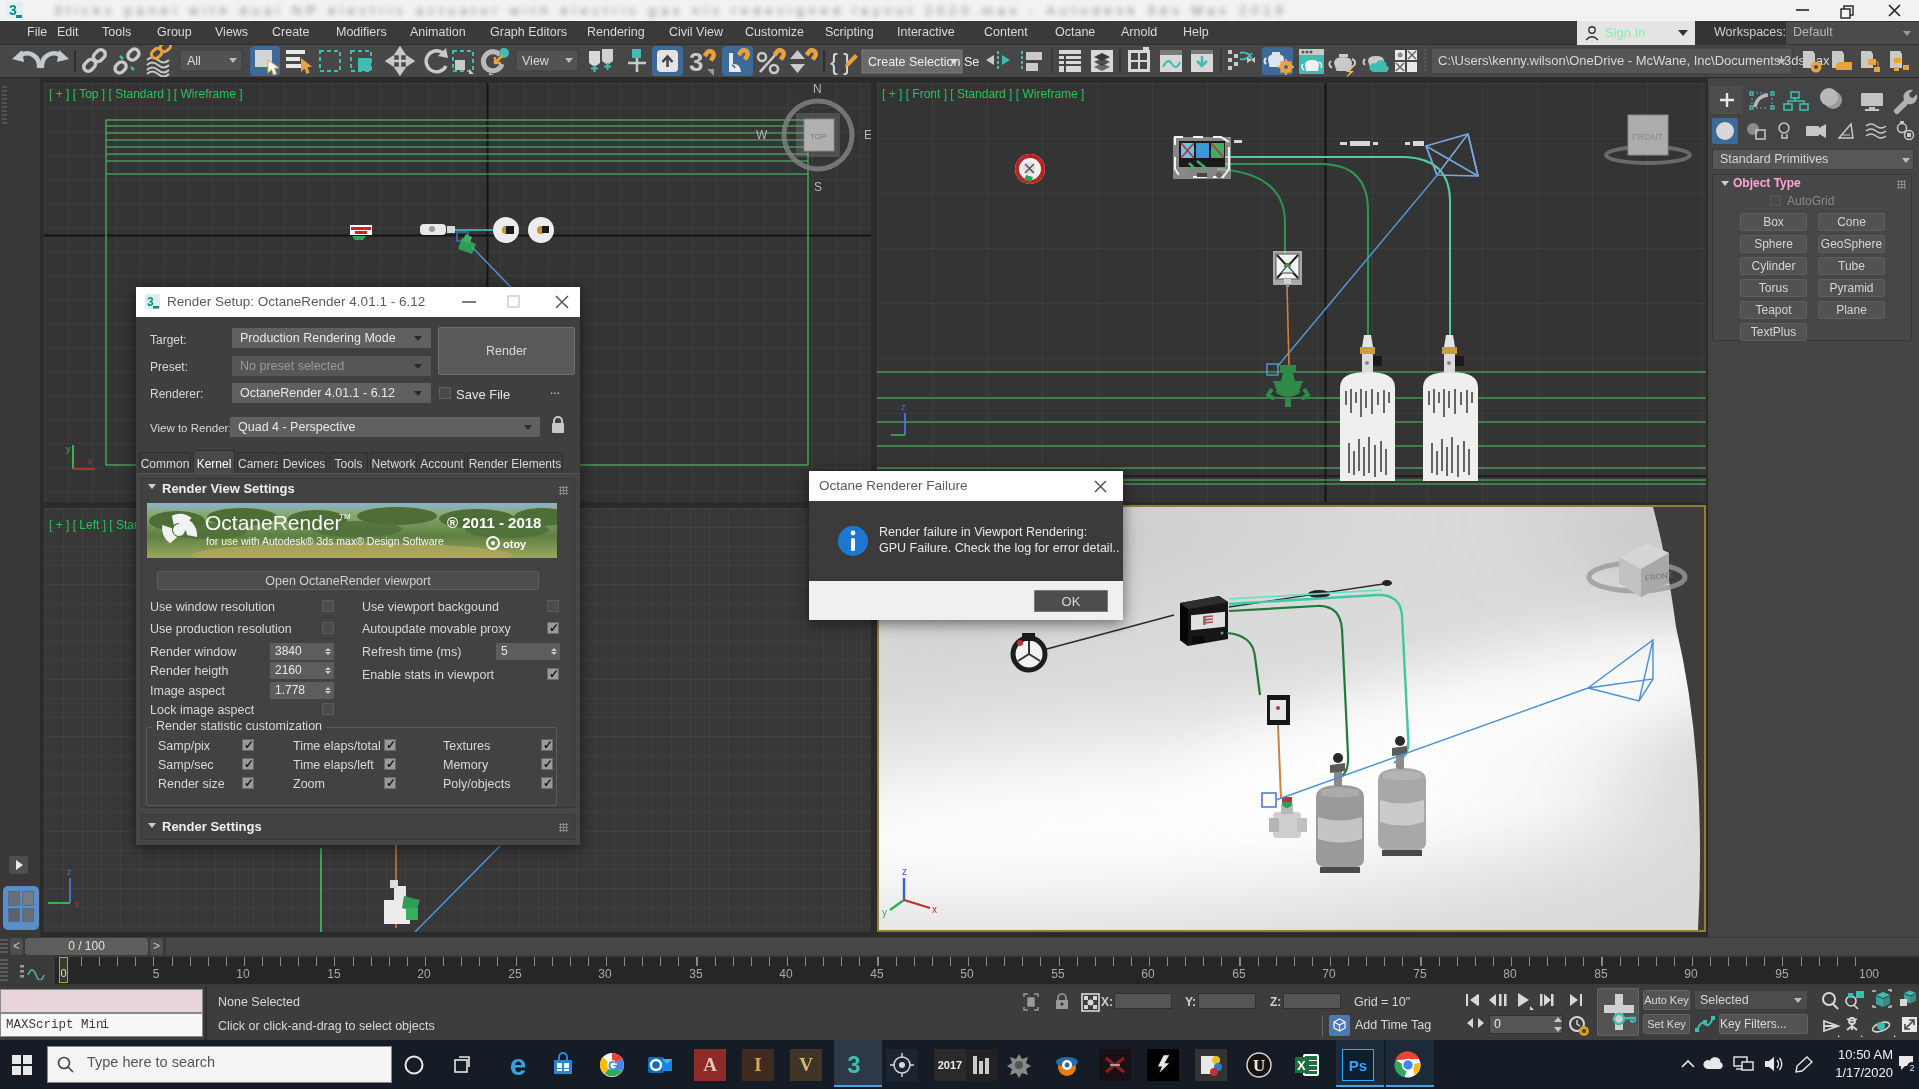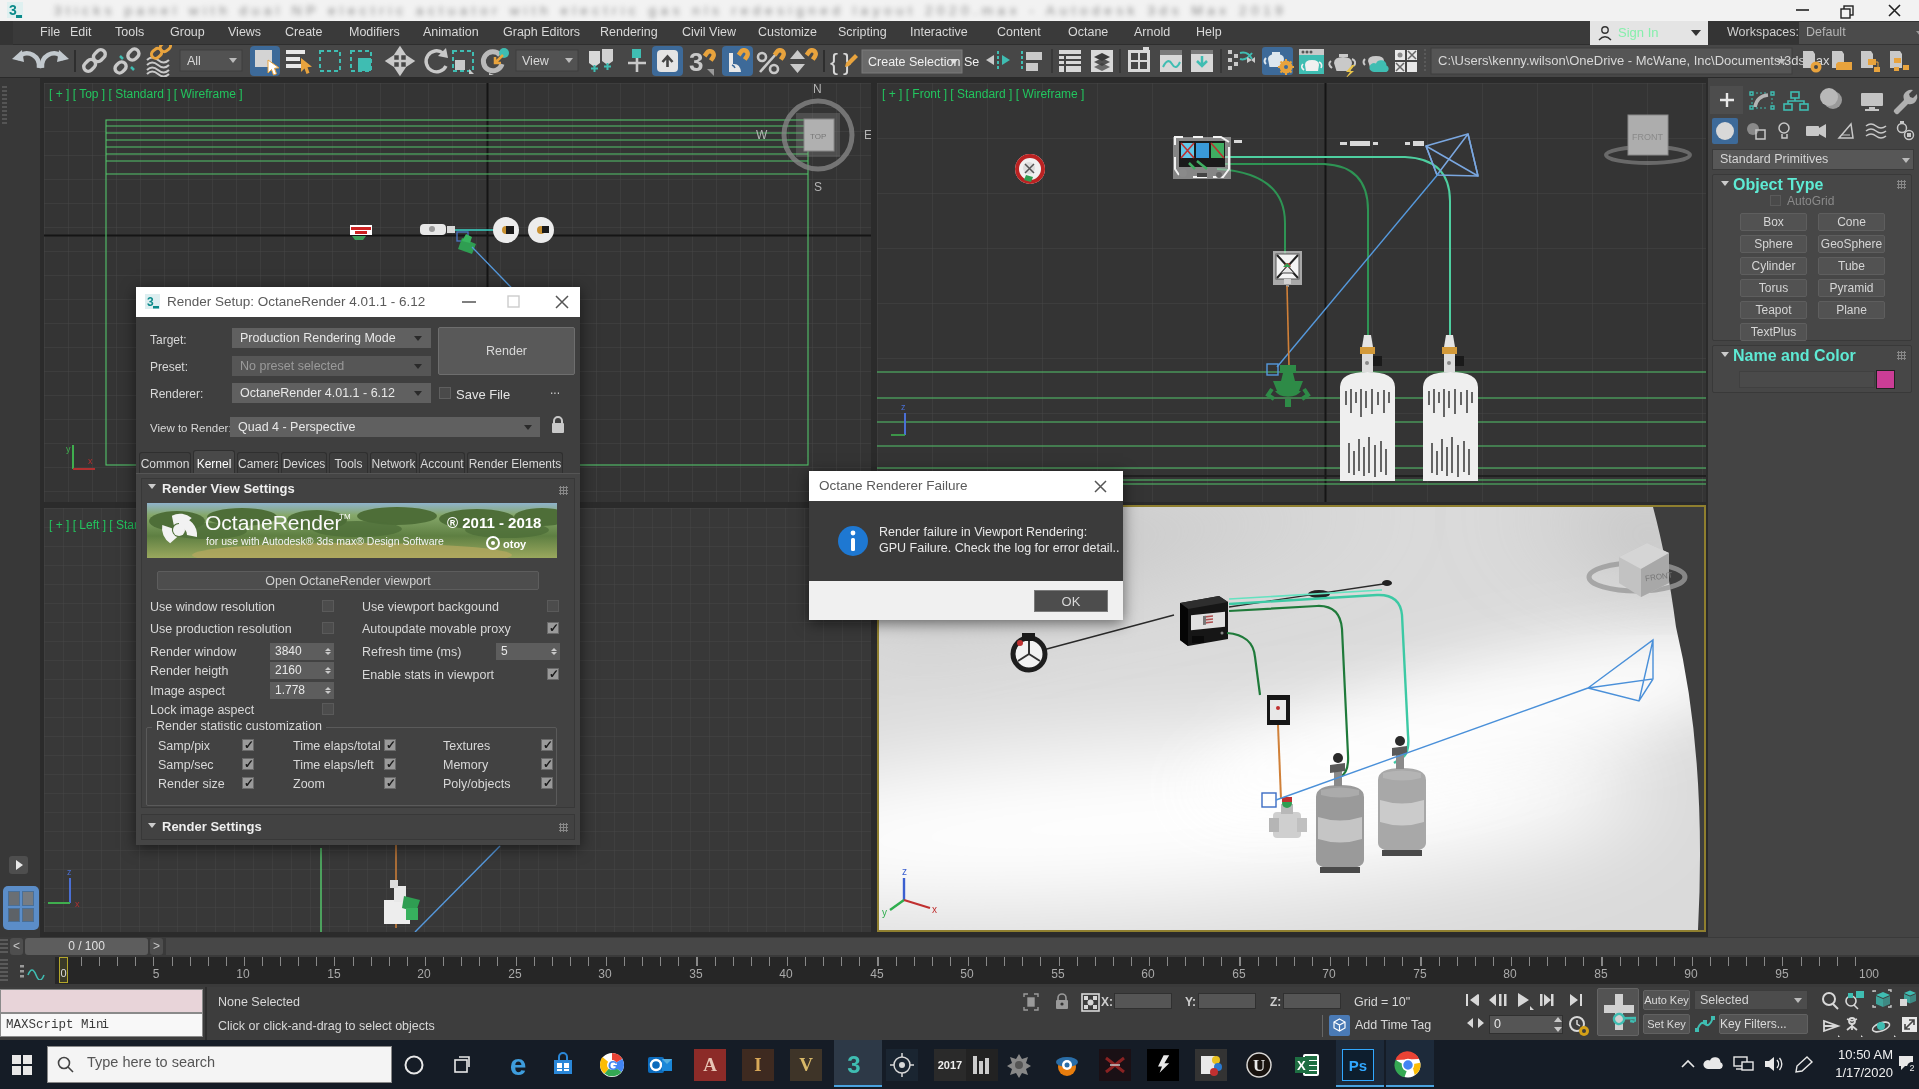--- a/index.html
+++ b/index.html
@@ -6,35 +6,35 @@
 html,body { width:1919px; height:1089px; overflow:hidden; background:#343434;
   font-family:"Liberation Sans", sans-serif; }
 .abs { position:absolute; }
 #stage { position:relative; width:1919px; height:1089px; overflow:hidden; }
 
 
 #titlebar { left:0; top:0; width:1919px; height:21px; background:#f2f2f2; }
 .blurtitle { left:54px; top:3px; color:#8a8a8a; font-size:13.5px; letter-spacing:4.6px; filter:blur(2.5px); white-space:nowrap; }
 
 
-#menubar { left:13px; top:21px; width:1695px; height:24px; background:#3a3a3a; border-bottom:1px solid #2e2e2e;}
+#menubar { left:0; top:21px; width:1695px; height:24px; background:#3a3a3a; border-bottom:1px solid #2e2e2e;}
 .menuitem { position:absolute; top:4px; color:#d9d9d9; font-size:12.5px; white-space:nowrap; }
 
 
 #toolbar { left:0; top:45px; width:1919px; height:33px; background:#474747; border-bottom:1px solid #2a2a2a; }
 
 
 #vpregion { left:0; top:78px; width:1919px; height:859px; background:#2b2b2b; }
 .vp { position:absolute; background:#343434; overflow:hidden; }
 .vplabel { position:absolute; left:5px; top:4px; color:#22c55e; font-size:12px; white-space:nowrap; }
 
 
 #cmdpanel { left:1708px; top:78px; width:211px; height:859px; background:#444444; }
 .rollout { position:absolute; left:4px; width:200px; background:#474747; border:1px solid #393939; border-radius:2px; }
-.rollhead { height:17px; color:#5eead4; font-weight:bold; font-size:16px; padding-left:20px; padding-top:1px; }
+.rollhead { height:17px; color:#f9a8d4; font-weight:bold; font-size:12px; padding-left:20px; padding-top:1px; }
 .objbtn { position:absolute; width:67px; height:18px; background:#525252; border:1px solid #5e5e5e;
   border-radius:2px; color:#d5d5d5; font-size:12px; text-align:center; line-height:17px; }
 .dlgtext { color:#5a5a5a; font-size:13.5px; }
 
 
 #timeslider { left:0; top:937px; width:1919px; height:20px; background:#3a3a3a; }
 #trackbar { left:0; top:957px; width:1919px; height:30px; background:#3a3a3a; }
 #statusbar { left:0; top:987px; width:1919px; height:53px; background:#3d3d3d; }
 #taskbar { left:0; top:1040px; width:1919px; height:49px; background:#151c26; }
 
@@ -812,27 +812,20 @@
       <div class="objbtn" style="left:105px;top:60px">GeoSphere</div>
       <div class="objbtn" style="left:27px;top:82px">Cylinder</div>
       <div class="objbtn" style="left:105px;top:82px">Tube</div>
       <div class="objbtn" style="left:27px;top:104px">Torus</div>
       <div class="objbtn" style="left:105px;top:104px">Pyramid</div>
       <div class="objbtn" style="left:27px;top:126px">Teapot</div>
       <div class="objbtn" style="left:105px;top:126px">Plane</div>
       <div class="objbtn" style="left:27px;top:148px">TextPlus</div>
     </div>
 
-    <div class="rollout" style="top:267px;height:48px;">
-      <div class="rollhead">Name and Color</div>
-      <div class="abs" style="left:8px;top:6px;width:0;height:0;border:4px solid transparent;border-top:5px solid #ccc"></div>
-      <div class="abs" style="right:5px;top:5px;width:9px;height:9px;background-image:radial-gradient(#888 1px, transparent 1.1px);background-size:3px 3px"></div>
-      <div class="abs" style="left:26px;top:25px;width:136px;height:17px;background:#4a4a4a;border:1px solid #404040"></div>
-      <div class="abs" style="left:163px;top:24px;width:19px;height:19px;background:#cb3d96;border:1px solid #222"></div>
-    </div>
   </div>
 
   <div class="abs" id="timeslider">
     <div class="abs" style="left:0;top:2px;width:8px;height:16px;background:repeating-linear-gradient(to bottom,#5a5a5a 0 2px,transparent 2px 4px)"></div>
     <div class="abs" style="left:10px;top:1px;width:13px;height:17px;background:#4e4e4e;border-radius:3px;color:#c8c8c8;font-size:12px;text-align:center;line-height:16px">&lt;</div>
     <div class="abs" style="left:25px;top:1px;width:123px;height:17px;background:#5d5d5d;border-radius:3px;color:#e0e0e0;font-size:12px;text-align:center;line-height:16px">0 / 100</div>
     <div class="abs" style="left:150px;top:1px;width:13px;height:17px;background:#4e4e4e;border-radius:3px;color:#c8c8c8;font-size:12px;text-align:center;line-height:16px">&gt;</div>
     <div class="abs" style="left:166px;top:1px;width:1753px;height:17px;background:#474747"></div>
   </div>
   <div class="abs" id="trackbar">

